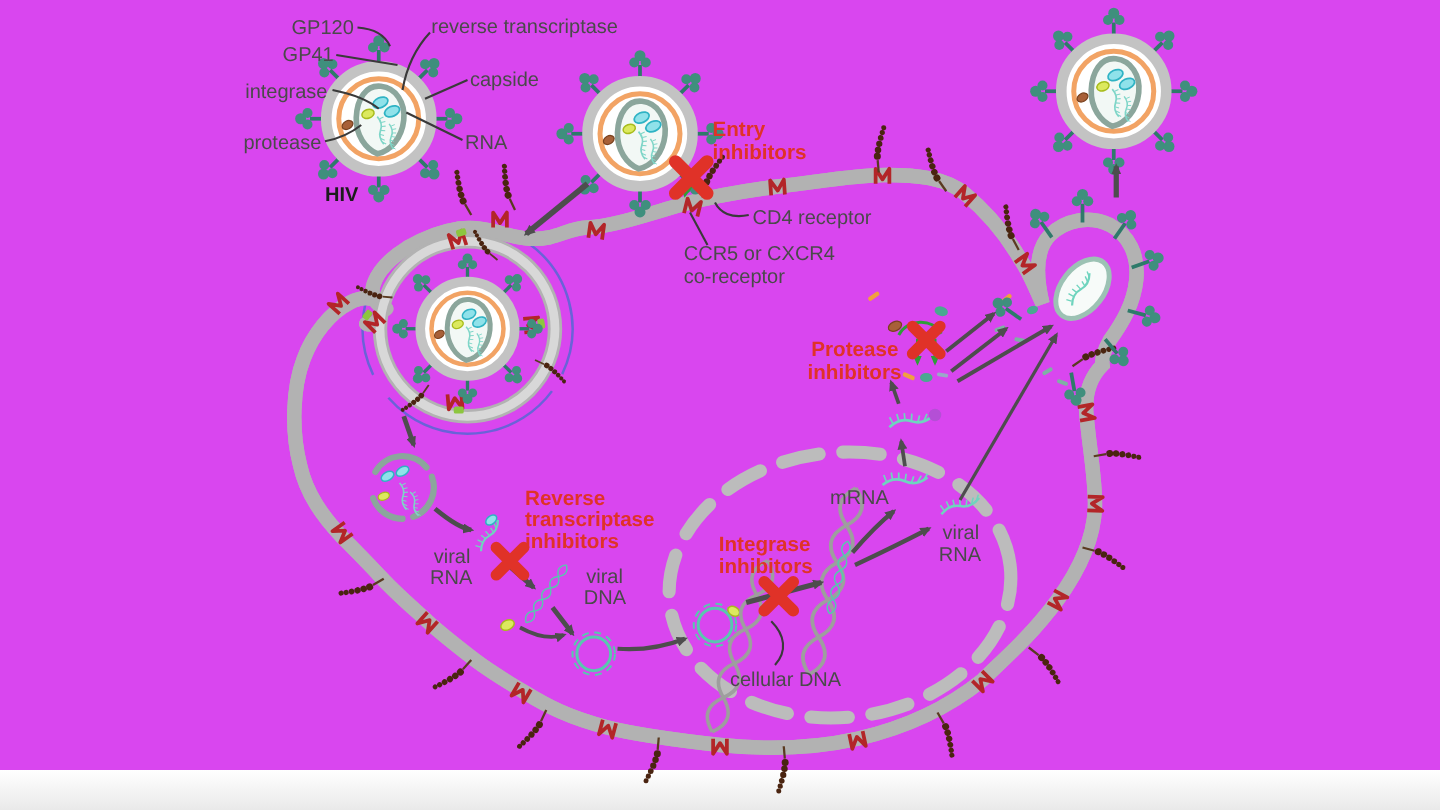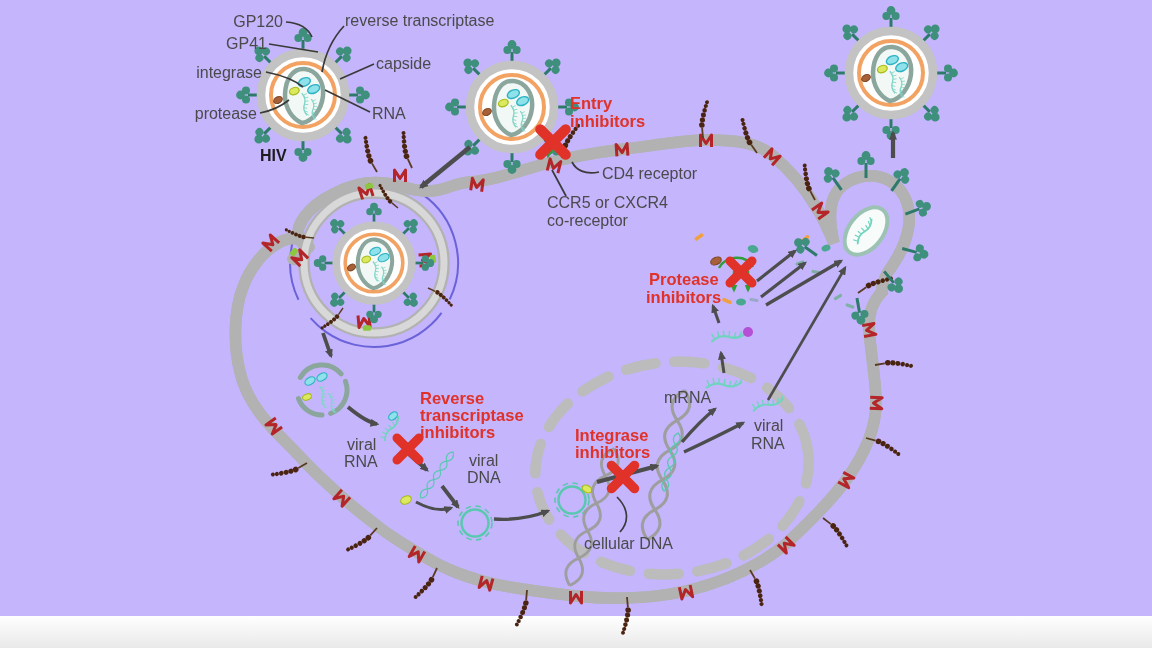--- a/index.html
+++ b/index.html
@@ -1,16 +1,16 @@
 <!DOCTYPE html>
 <html><head>
 <meta charset="utf-8">
 <style>
   html,body{margin:0;padding:0;background:#fff;}
-  .stage{position:relative;width:1152px;height:648px;background:#c4b5fd;overflow:hidden;
+  .stage{position:relative;width:1152px;height:648px;background:#d946ef;overflow:hidden;
          font-family:"Liberation Sans", sans-serif;text-align:center;}
   svg{position:absolute;left:0;top:0;}
   text{font-family:"Liberation Sans", sans-serif;}
   .lbl{fill:#4a4a4a;font-size:16px;}
   .lbl-b{fill:#1c1c1c;font-size:16px;font-weight:bold;}
   .red-lbl{fill:#e03228;font-size:16.5px;font-weight:bold;}
 </style>
 </head>
 <body>
 

